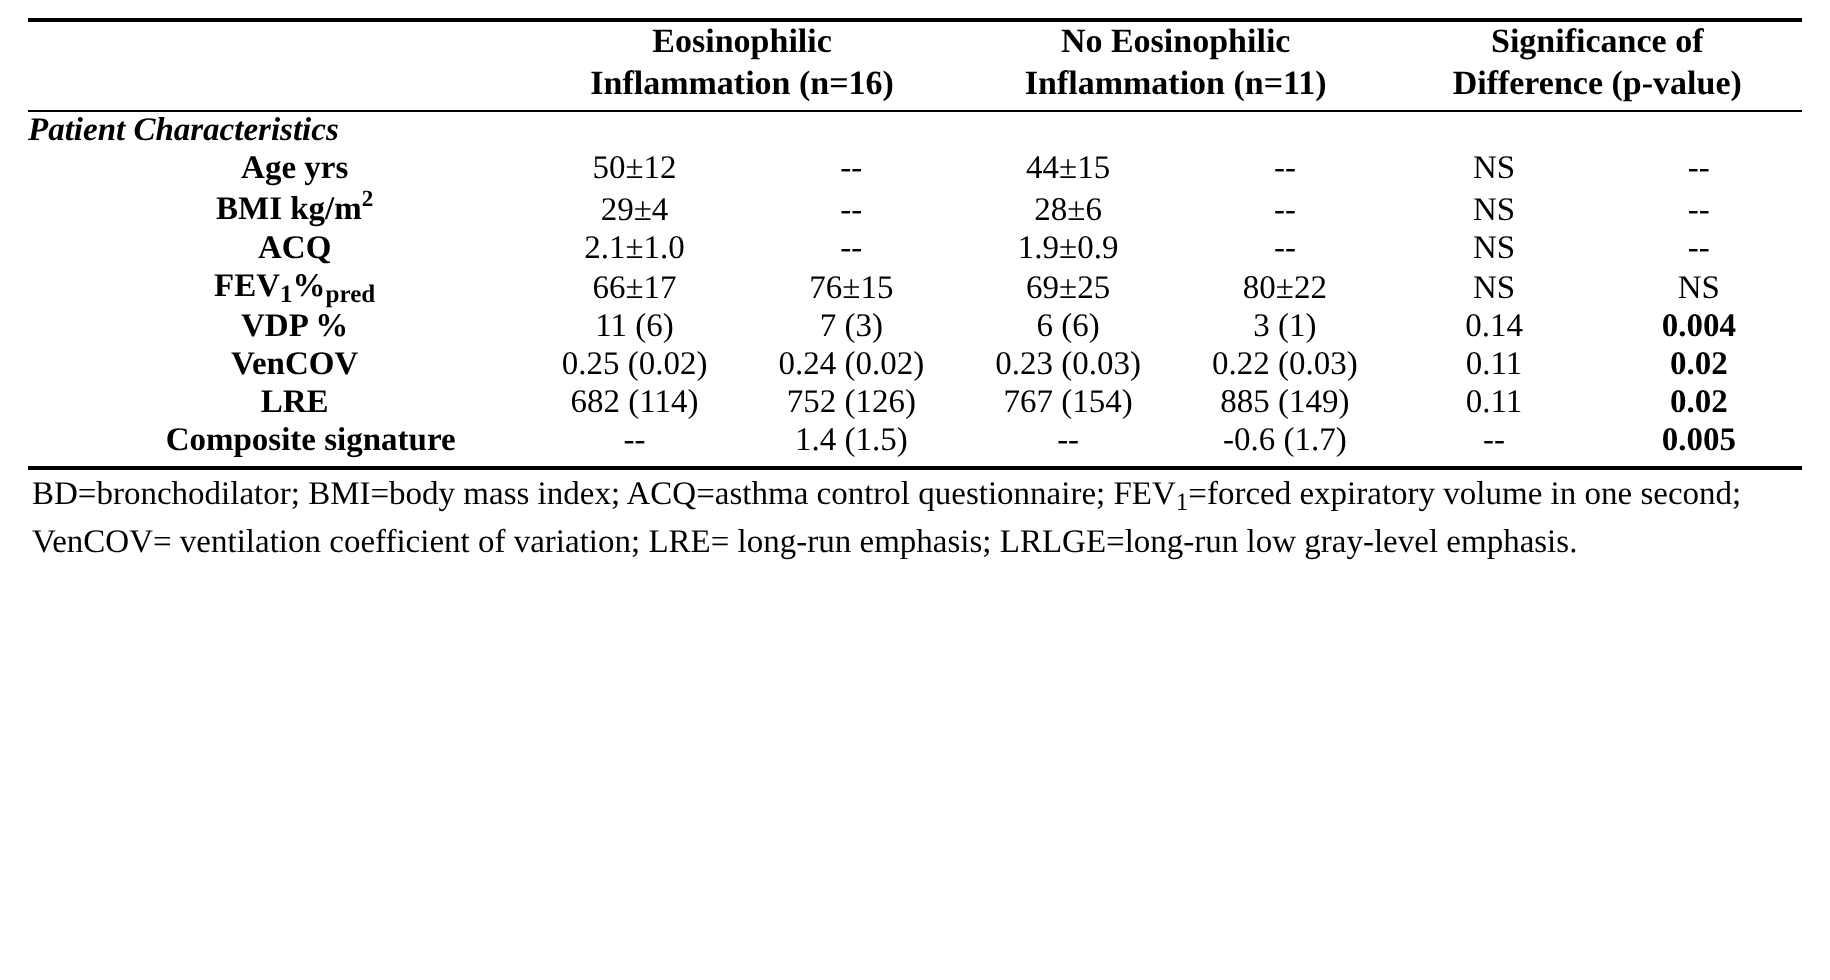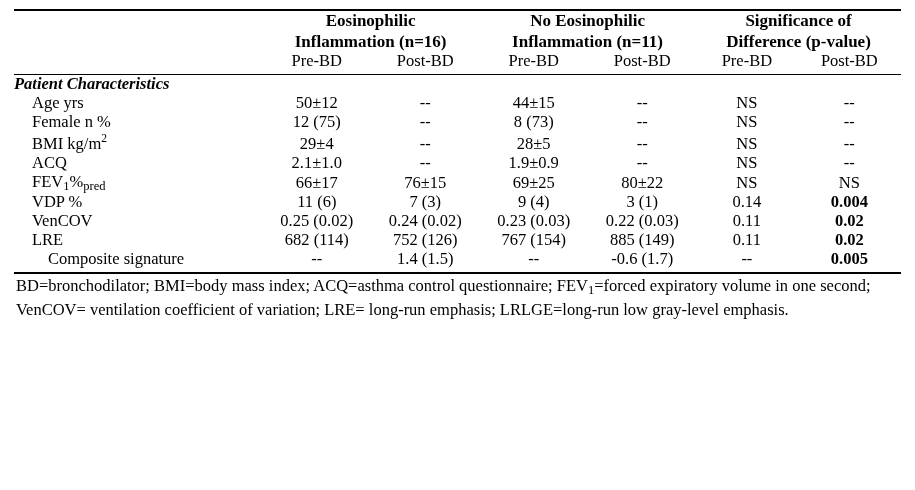--- a/index.html
+++ b/index.html
@@ -75,22 +75,23 @@
     text-align: left;
     padding-left: 6px;
     padding-top: 2px;
     padding-bottom: 1px;
   }
   .data-row td {
     padding-top: 3px;
     padding-bottom: 3px;
   }
   .data-row td.c-label {
-    text-align: left;
+    text-align: center;
     padding-left: 18px;
+    font-weight: bold;
   }
   .data-row td.indent2 {
     padding-left: 34px;
   }
   .bold { font-weight: bold; }
 
   sub, sup {
     font-size: 70%;
   }
   .smallsub {
@@ -123,58 +124,40 @@
         </td>
         <td class="c-num grp-head" colspan="2">
           <span>No Eosinophilic</span><br>
           <span>Inflammation (n=11)</span>
         </td>
         <td class="c-sig grp-head" colspan="2">
           <span>Significance of</span><br>
           <span>Difference (p-value)</span>
         </td>
       </tr>
-      <tr>
-        <td class="c-label"></td>
-        <td class="c-num sub-head">Pre-BD</td>
-        <td class="c-num sub-head">Post-BD</td>
-        <td class="c-num sub-head">Pre-BD</td>
-        <td class="c-num sub-head">Post-BD</td>
-        <td class="c-sig sub-head">Pre-BD</td>
-        <td class="c-sig sub-head">Post-BD</td>
-      </tr>
       <tr class="rule-mid">
         <td colspan="7"></td>
       </tr>
       <tr class="section-row">
         <td colspan="7">Patient Characteristics</td>
       </tr>
       <tr class="data-row">
         <td class="c-label">Age yrs</td>
         <td class="c-num">50±12</td>
         <td class="c-num">--</td>
         <td class="c-num">44±15</td>
         <td class="c-num">--</td>
         <td class="c-sig">NS</td>
         <td class="c-sig">--</td>
       </tr>
       <tr class="data-row">
-        <td class="c-label">Female n %</td>
-        <td class="c-num">12 (75)</td>
-        <td class="c-num">--</td>
-        <td class="c-num">8 (73)</td>
-        <td class="c-num">--</td>
-        <td class="c-sig">NS</td>
-        <td class="c-sig">--</td>
-      </tr>
-      <tr class="data-row">
         <td class="c-label">BMI kg/m<sup>2</sup></td>
         <td class="c-num">29±4</td>
         <td class="c-num">--</td>
-        <td class="c-num">28±5</td>
+        <td class="c-num">28±6</td>
         <td class="c-num">--</td>
         <td class="c-sig">NS</td>
         <td class="c-sig">--</td>
       </tr>
       <tr class="data-row">
         <td class="c-label">ACQ</td>
         <td class="c-num">2.1±1.0</td>
         <td class="c-num">--</td>
         <td class="c-num">1.9±0.9</td>
         <td class="c-num">--</td>
@@ -187,21 +170,21 @@
         <td class="c-num">76±15</td>
         <td class="c-num">69±25</td>
         <td class="c-num">80±22</td>
         <td class="c-sig">NS</td>
         <td class="c-sig">NS</td>
       </tr>
       <tr class="data-row">
         <td class="c-label">VDP %</td>
         <td class="c-num">11 (6)</td>
         <td class="c-num">7 (3)</td>
-        <td class="c-num">9 (4)</td>
+        <td class="c-num">6 (6)</td>
         <td class="c-num">3 (1)</td>
         <td class="c-sig">0.14</td>
         <td class="c-sig bold">0.004</td>
       </tr>
       <tr class="data-row">
         <td class="c-label">VenCOV</td>
         <td class="c-num">0.25 (0.02)</td>
         <td class="c-num">0.24 (0.02)</td>
         <td class="c-num">0.23 (0.03)</td>
         <td class="c-num">0.22 (0.03)</td>

